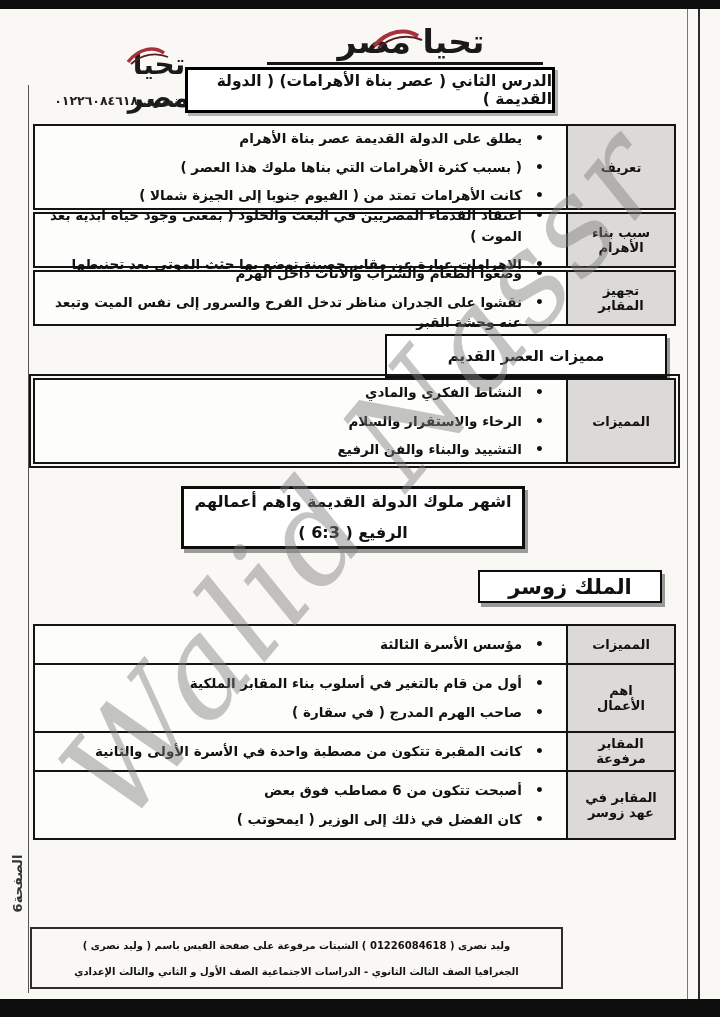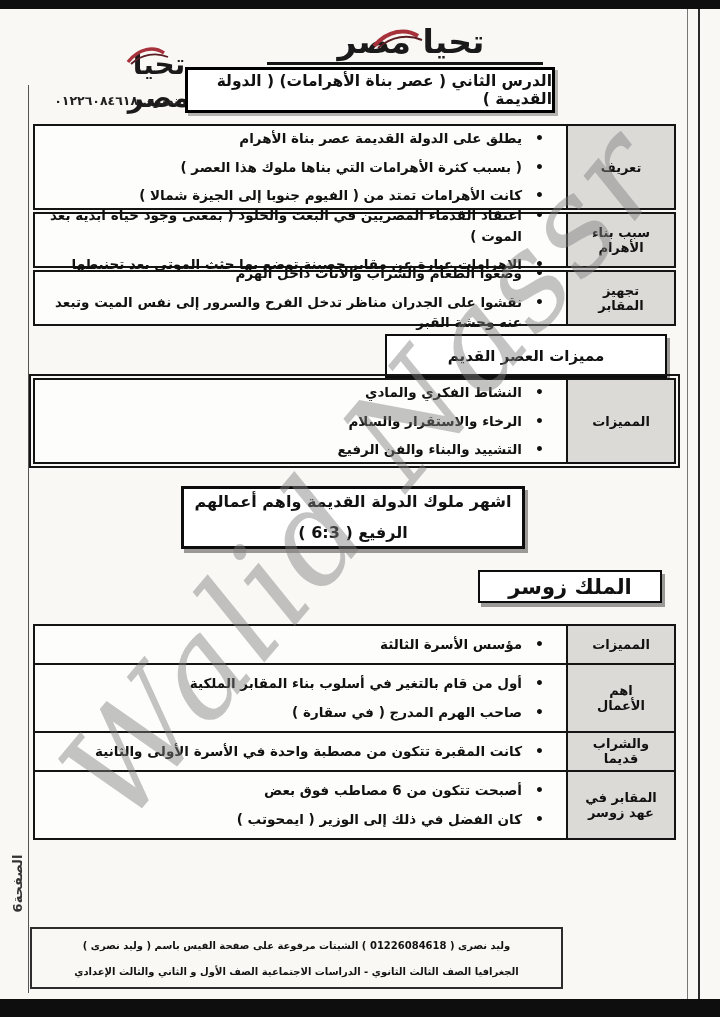--- a/index.html
+++ b/index.html
@@ -155,21 +155,21 @@
       </div>
     </div>
     <div class="trow" style="min-height:64px;">
       <div class="hcell">اهم الأعمال</div>
       <div class="ccell">
         <div class="bullet">أول من قام بالتغير في أسلوب بناء المقابر الملكية</div>
         <div class="bullet">صاحب الهرم المدرج ( في سقارة )</div>
       </div>
     </div>
     <div class="trow" style="min-height:31px;">
-      <div class="hcell">والشراب قديما</div>
+      <div class="hcell">المقابر مرفوعة</div>
       <div class="ccell">
         <div class="bullet">كانت المقبرة تتكون من مصطبة واحدة في الأسرة الأولى والثانية</div>
       </div>
     </div>
     <div class="trow" style="min-height:62px;">
       <div class="hcell">المقابر في عهد زوسر</div>
       <div class="ccell">
         <div class="bullet">أصبحت تتكون من 6 مصاطب فوق بعض</div>
         <div class="bullet">كان الفضل في ذلك إلى الوزير ( ايمحوتب )</div>
       </div>

